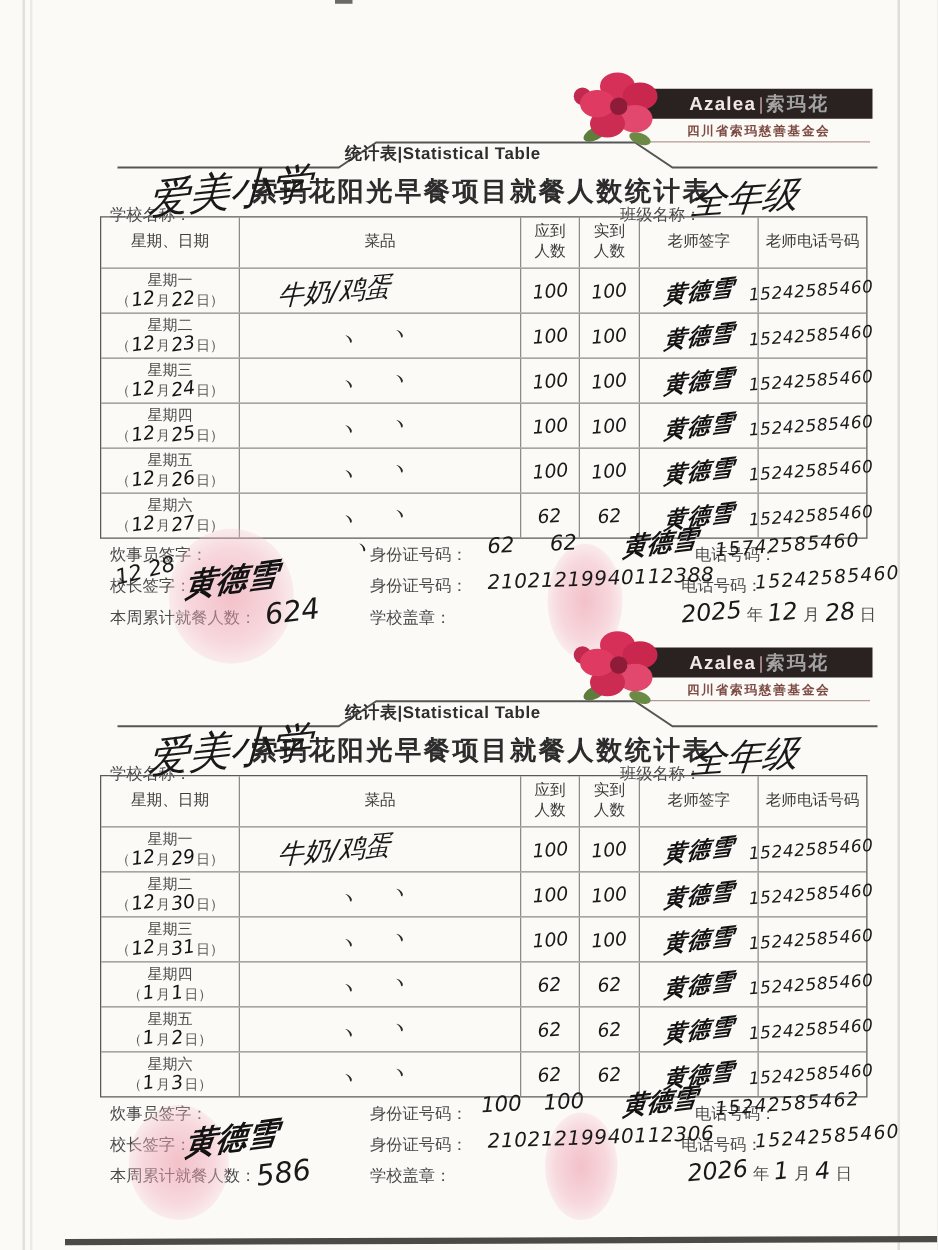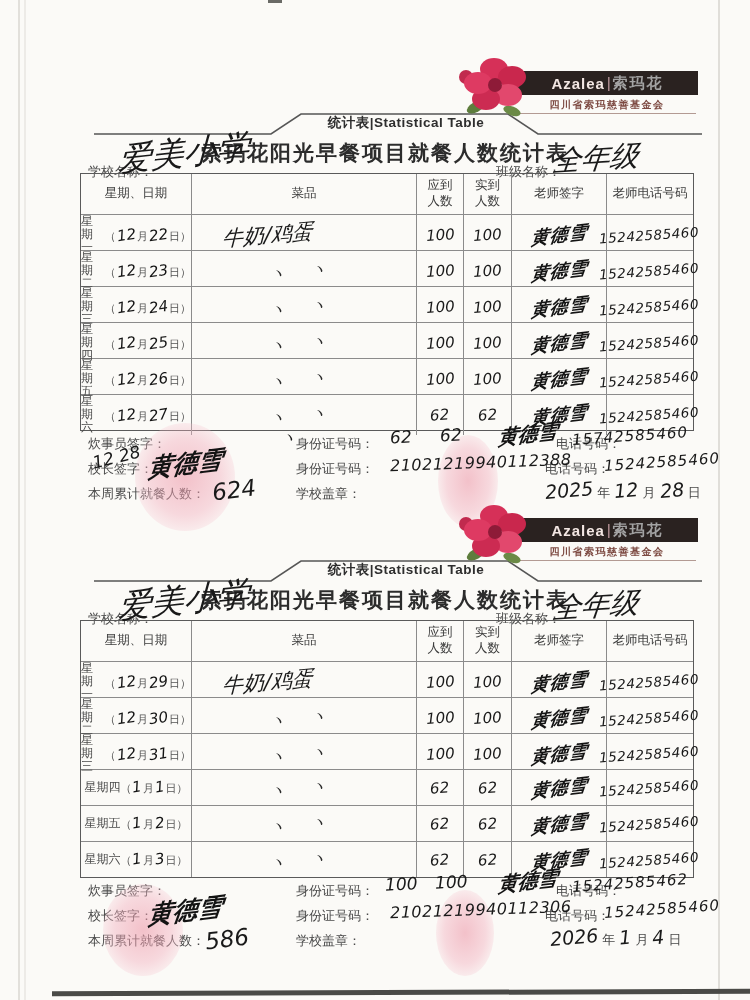--- a/index.html
+++ b/index.html
@@ -22,42 +22,42 @@
          display:flex;align-items:center;justify-content:center;gap:2px;z-index:2;}
   .badge .en{color:#f3e7e3;font-weight:bold;font-size:15px;letter-spacing:1px;}
   .badge .sep{color:#caa3a8;font-size:14px;}
   .badge .cn{color:#a3a3a3;font-weight:bold;font-size:15px;letter-spacing:2px;}
   .org{position:absolute;left:515px;top:43px;width:184px;text-align:center;font-size:10px;
        color:#7d4a42;letter-spacing:1.5px;font-weight:bold;}
   .org-line{position:absolute;left:520px;top:58px;width:176px;height:1px;background:#b39a93;}
 
   
   .banner-svg{position:absolute;left:86px;top:56px;width:620px;height:26px;}
-  .banner-text{position:absolute;left:276px;top:59px;width:260px;text-align:center;
+  .banner-text{position:absolute;left:276px;top:59px;width:260px;text-align:left;
                font-size:13.5px;font-weight:bold;color:#2e2e2e;letter-spacing:.5px;}
 
   .title{position:absolute;left:10px;top:84px;width:750px;text-align:center;
          font-size:21px;font-weight:bold;color:#2c2c2c;letter-spacing:2px;}
 
   .lbl{font-size:13px;color:#4a4a4a;}
   .school-label{position:absolute;left:88px;top:108px;}
   .class-label{position:absolute;left:496px;top:108px;font-family:Liberation Mono, monospace;}
 
   .hw{font-family:"DejaVu Sans",sans-serif;font-style:italic;color:#191919;}
   .hw-school{position:absolute;left:118px;top:76px;font-size:33px;transform:rotate(-6deg) skewX(-8deg);z-index:2;}
   .hw-class{position:absolute;left:552px;top:84px;font-size:29px;transform:rotate(-4deg) skewX(-10deg);z-index:2;}
 
   
   .tbl{position:absolute;left:80px;top:118px;width:612px;border:1.5px solid #5a5a5a;}
   .tr{display:grid;grid-template-columns:110px 225px 47px 48px 95px 87px;height:35px;border-top:1px solid #8b8b8b;}
   .thead{height:40px;border-top:none;}
   .td{border-left:1px solid #8b8b8b;position:relative;display:flex;align-items:center;justify-content:center;overflow:visible;}
   .td:first-child{border-left:none;}
   .th{font-size:12.5px;color:#3d3d3d;text-align:center;line-height:1.25;padding:0 5px;}
-  .c-day{flex-direction:row;line-height:1.1;}
+  .c-day{flex-direction:column;line-height:1.1;}
   .dayname{font-size:12px;color:#4a4a4a;}
   .dateline{display:flex;align-items:baseline;font-size:11px;color:#555;}
   .dnum{font-size:15px;transform:rotate(-8deg);margin:0 1px;color:#141414;}
   .c-dish{justify-content:flex-start;}
   .dish0{font-size:21px;margin-left:30px;transform:rotate(-5deg) skewX(-6deg);white-space:nowrap;}
   .ditto{width:100%;text-align:center;font-size:13px;letter-spacing:12px;transform:rotate(-6deg);color:#2a2a2a;}
   .cnt{font-size:15px;transform:rotate(-4deg);}
   .sig{display:inline-block;font-family:"DejaVu Sans",sans-serif;font-weight:bold;font-style:italic;
        color:#131313;transform:rotate(-7deg) skewX(-14deg);}
   .row-sig{font-size:18px;letter-spacing:1px;}

